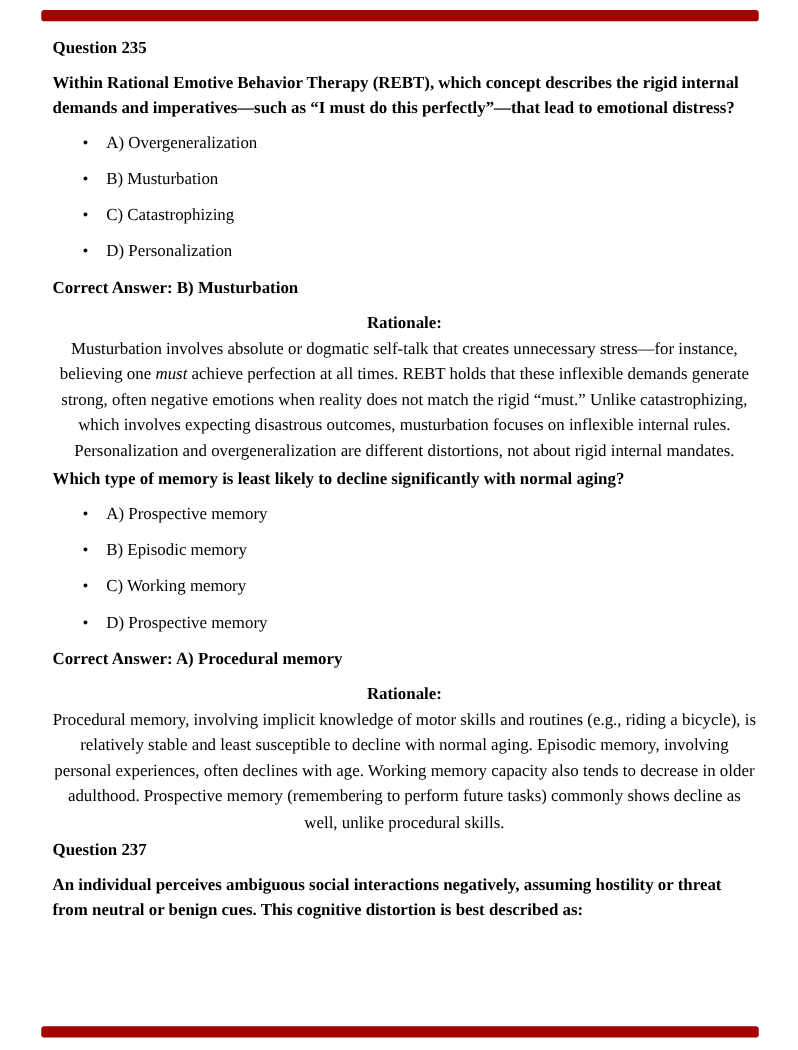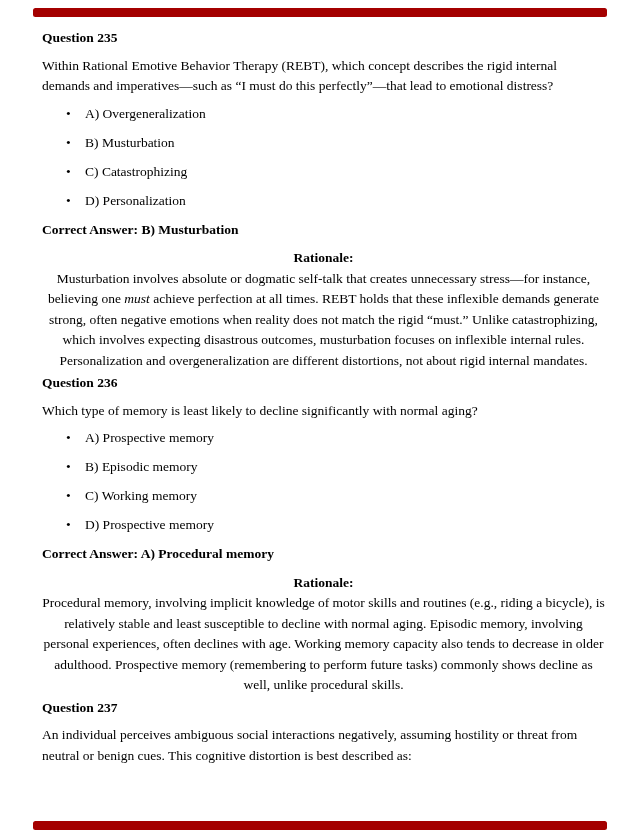--- a/index.html
+++ b/index.html
@@ -36,20 +36,21 @@
     height: 840px;
     padding: 28px 33px 0 42px;
   }
   .q-title {
     font-size: 13.5px;
     font-weight: bold;
     margin: 0 0 7px 0;
   }
   .q-text {
     margin: 0 0 7px 0;
+    font-weight: bold;
   }
   ul.options {
     list-style: none;
     margin: 0;
     padding: 0;
   }
   ul.options li {
     position: relative;
     padding-left: 43px;
     margin: 0 0 8.5px 0;
@@ -87,21 +88,20 @@
       <li><span class="bullet">•</span><span>C) Catastrophizing</span></li>
       <li><span class="bullet">•</span><span>D) Personalization</span></li>
     </ul>
     <p class="answer">Correct Answer: B) Musturbation</p>
     <p class="rationale"><strong>Rationale:</strong><br>
       <span>Musturbation involves absolute or dogmatic self-talk that creates unnecessary stress—for instance, believing one </span><em>must</em><span> achieve perfection at all times. REBT holds that these inflexible demands generate strong, often negative emotions when reality does not match the rigid “must.” Unlike catastrophizing, which involves expecting disastrous outcomes, musturbation focuses on inflexible internal rules. Personalization and overgeneralization are different distortions, not about rigid internal mandates.</span>
     </p>
   </section>
 
   <section>
-    <h3 class="q-title">Question 236</h3>
     <p class="q-text">Which type of memory is least likely to decline significantly with normal aging?</p>
     <ul class="options">
       <li><span class="bullet">•</span><span>A) Prospective memory</span></li>
       <li><span class="bullet">•</span><span>B) Episodic memory</span></li>
       <li><span class="bullet">•</span><span>C) Working memory</span></li>
       <li><span class="bullet">•</span><span>D) Prospective memory</span></li>
     </ul>
     <p class="answer">Correct Answer: A) Procedural memory</p>
     <p class="rationale"><strong>Rationale:</strong><br>
       <span>Procedural memory, involving implicit knowledge of motor skills and routines (e.g., riding a bicycle), is relatively stable and least susceptible to decline with normal aging. Episodic memory, involving personal experiences, often declines with age. Working memory capacity also tends to decrease in older adulthood. Prospective memory (remembering to perform future tasks) commonly shows decline as well, unlike procedural skills.</span>

